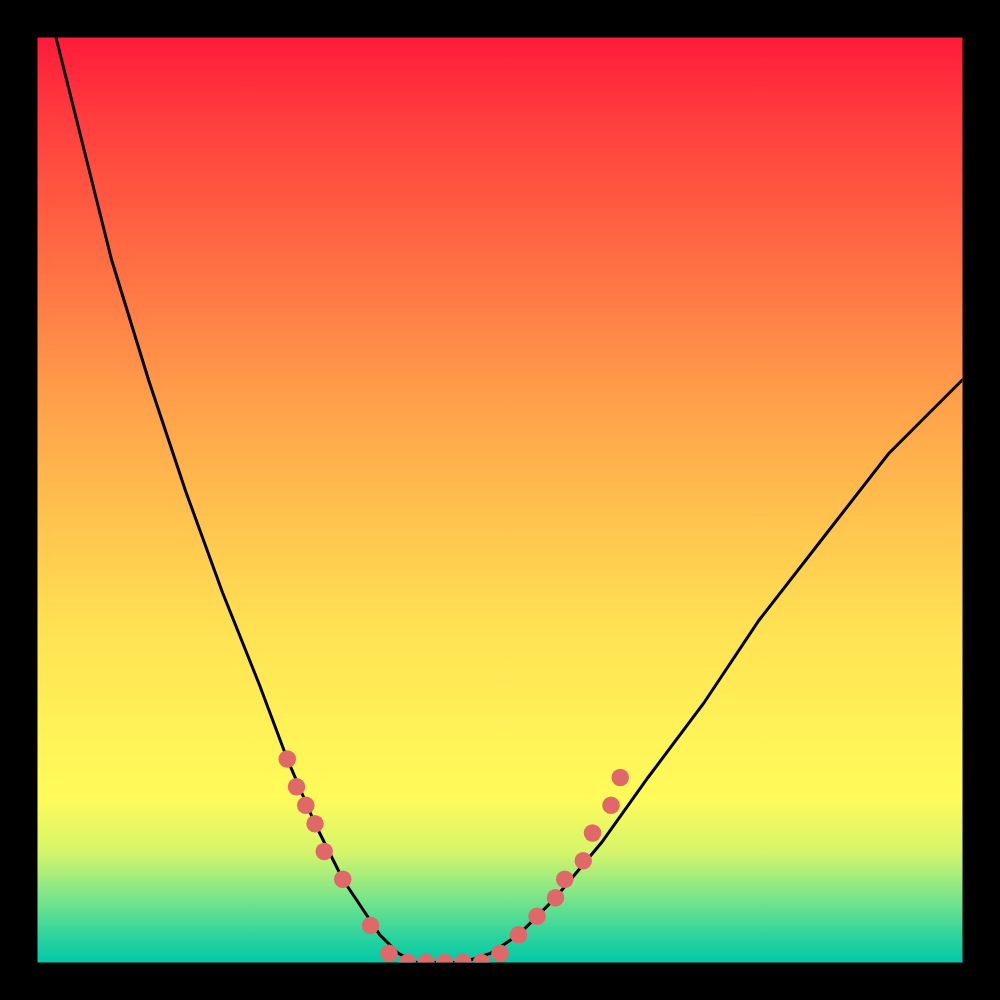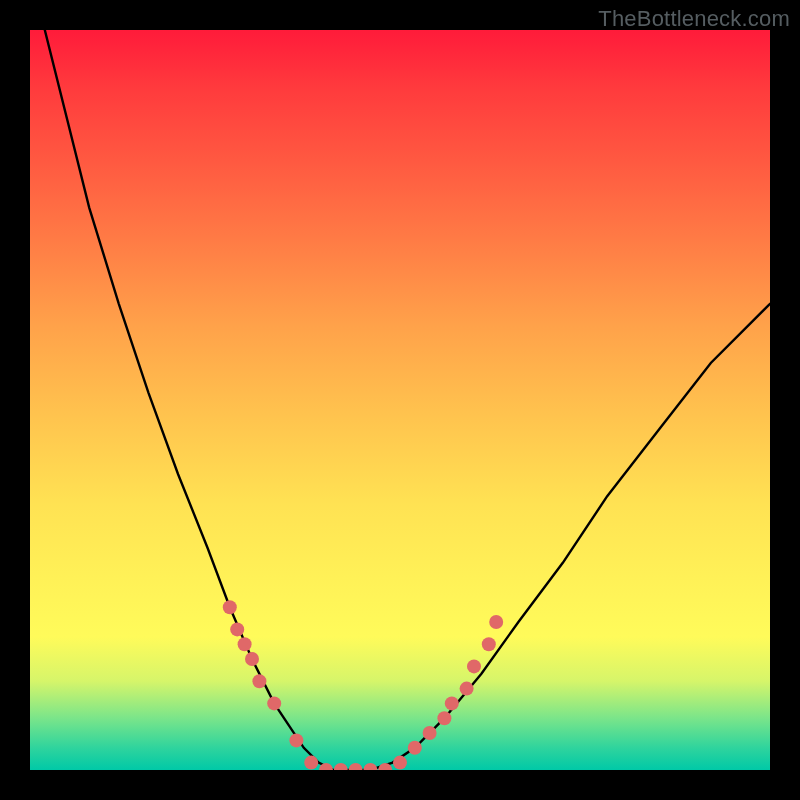--- a/index.html
+++ b/index.html
@@ -85,14 +85,13 @@
           <circle cx="399.6" cy="703.0" r="7" fill="#e06868"></circle>
           <circle cx="414.4" cy="688.2" r="7" fill="#e06868"></circle>
           <circle cx="421.8" cy="673.4" r="7" fill="#e06868"></circle>
           <circle cx="436.6" cy="658.6" r="7" fill="#e06868"></circle>
           <circle cx="444.0" cy="636.4" r="7" fill="#e06868"></circle>
           <circle cx="458.8" cy="614.2" r="7" fill="#e06868"></circle>
           <circle cx="466.2" cy="592.0" r="7" fill="#e06868"></circle>
         </g>
     </svg>
   </div>
-  <div class="attribution">TheBottleneck.com</div>
 </div>
 
 </body></html>

